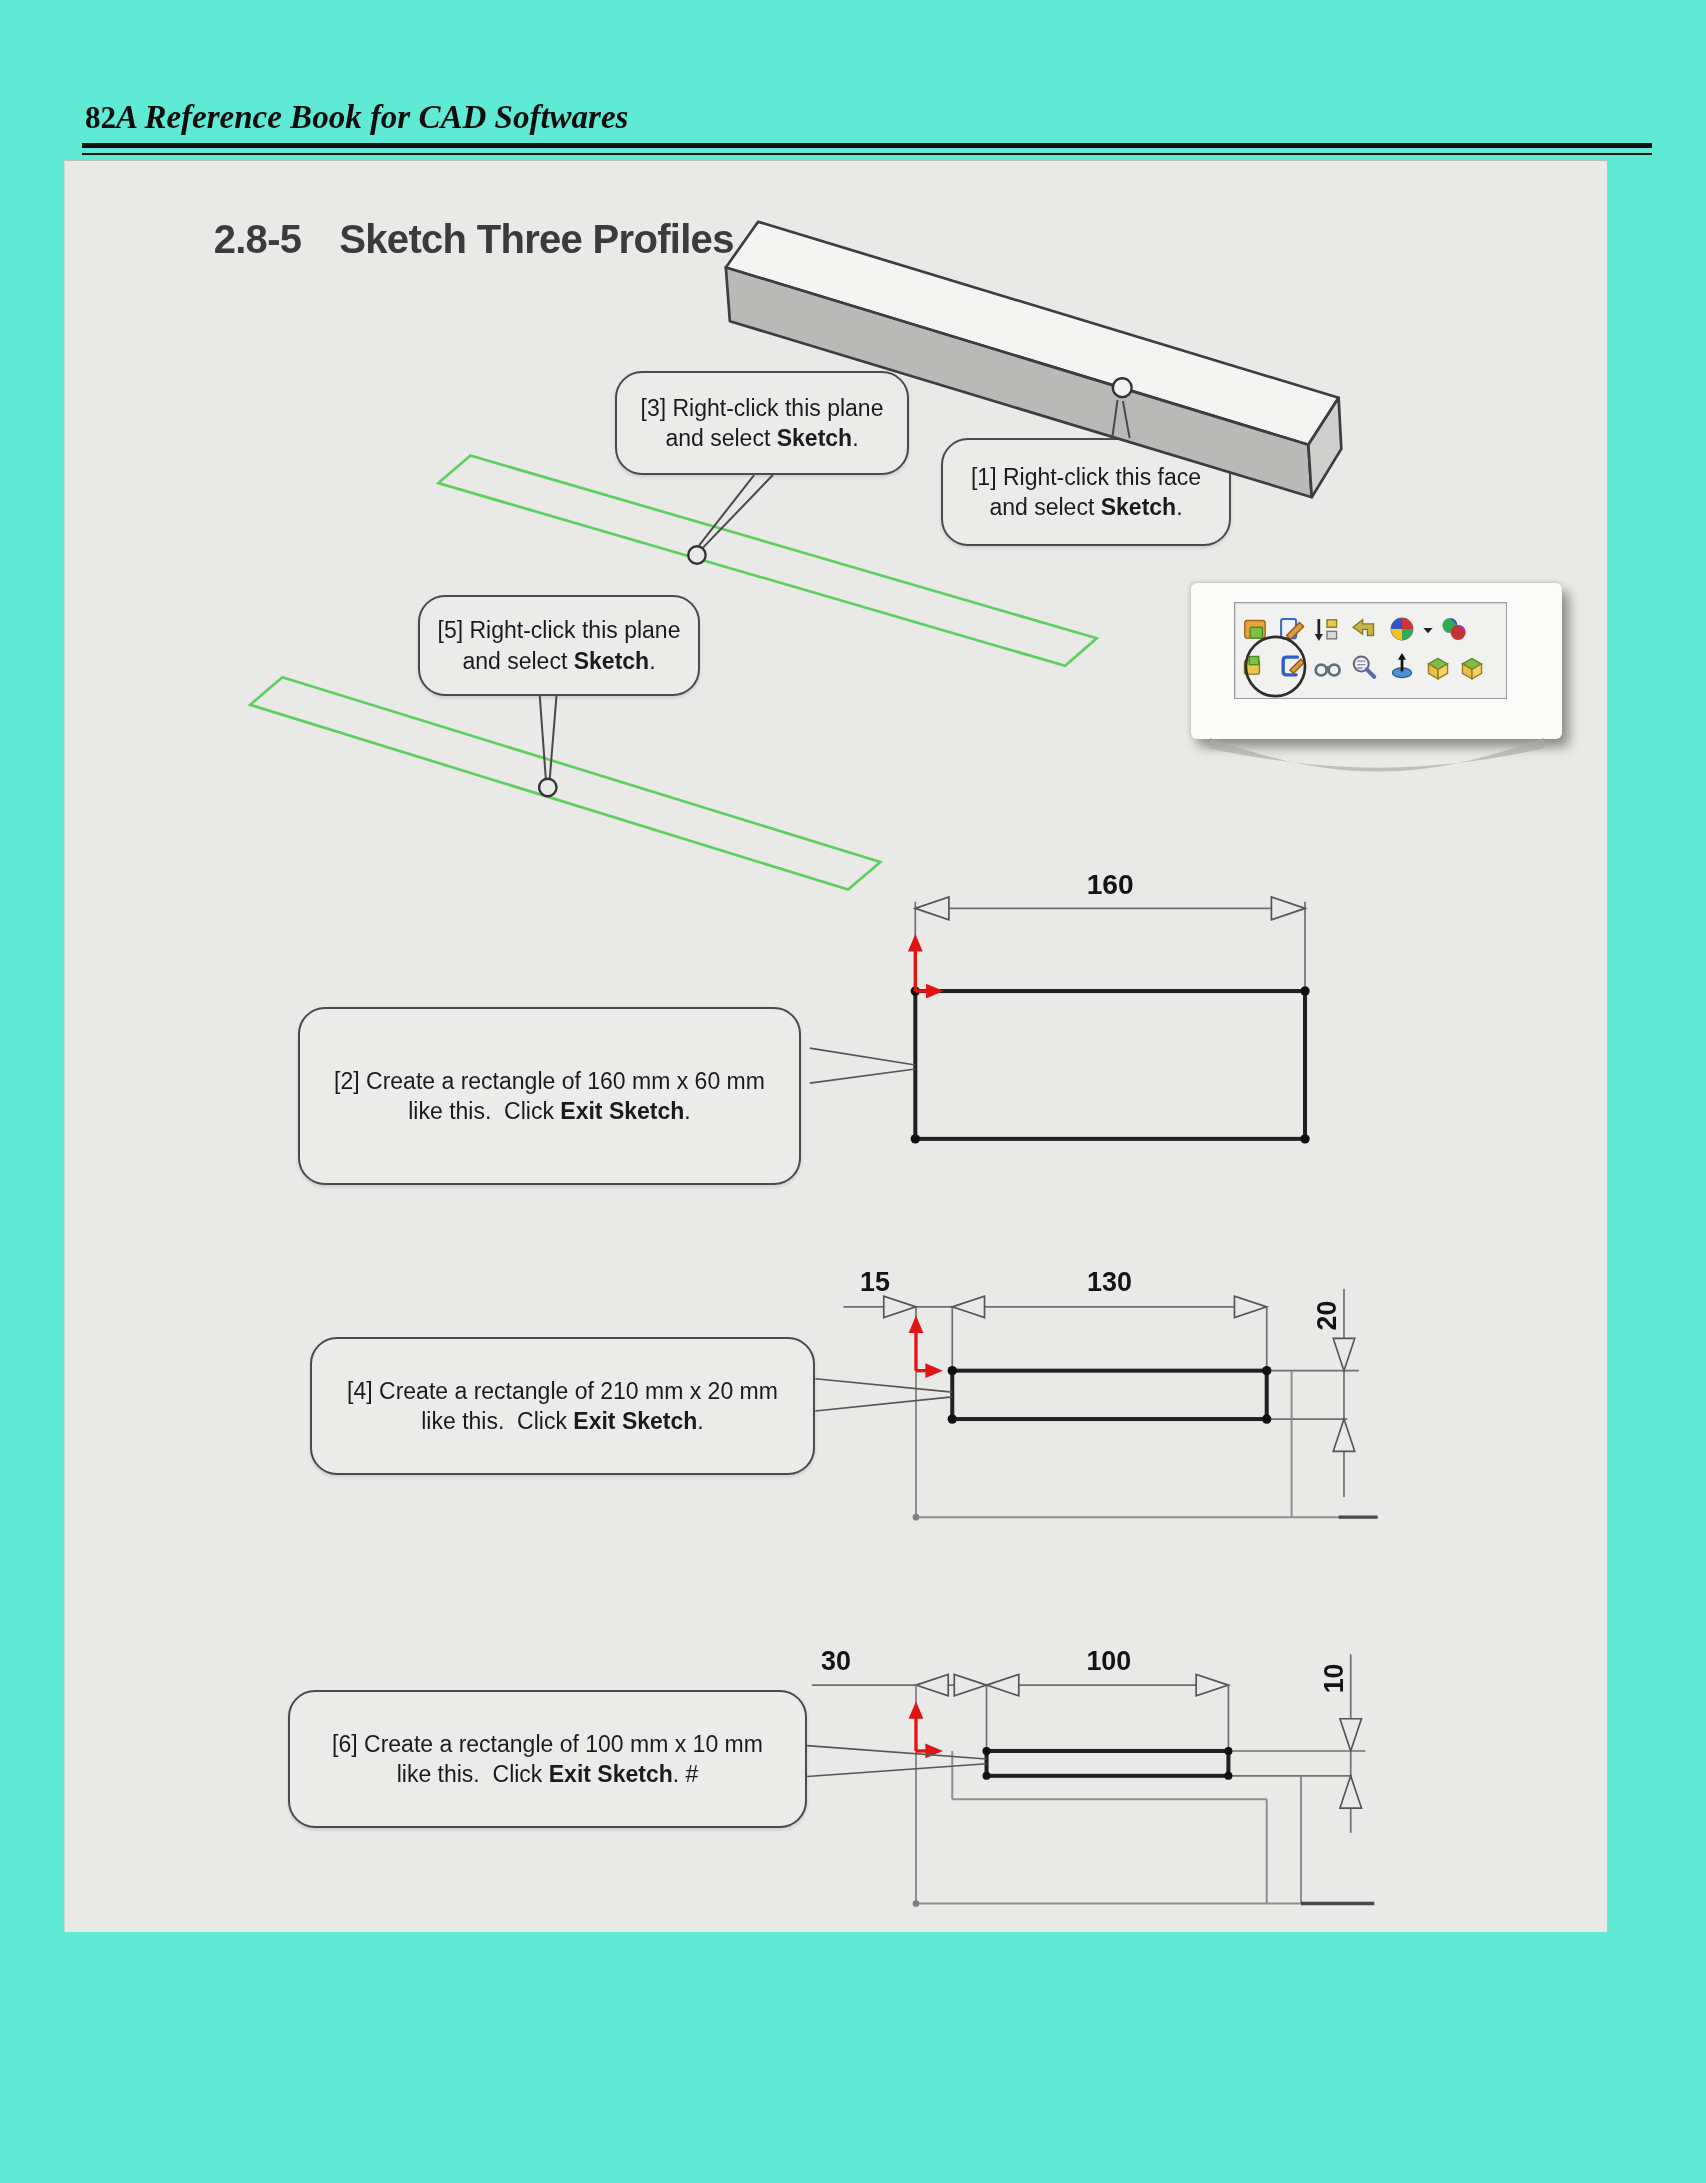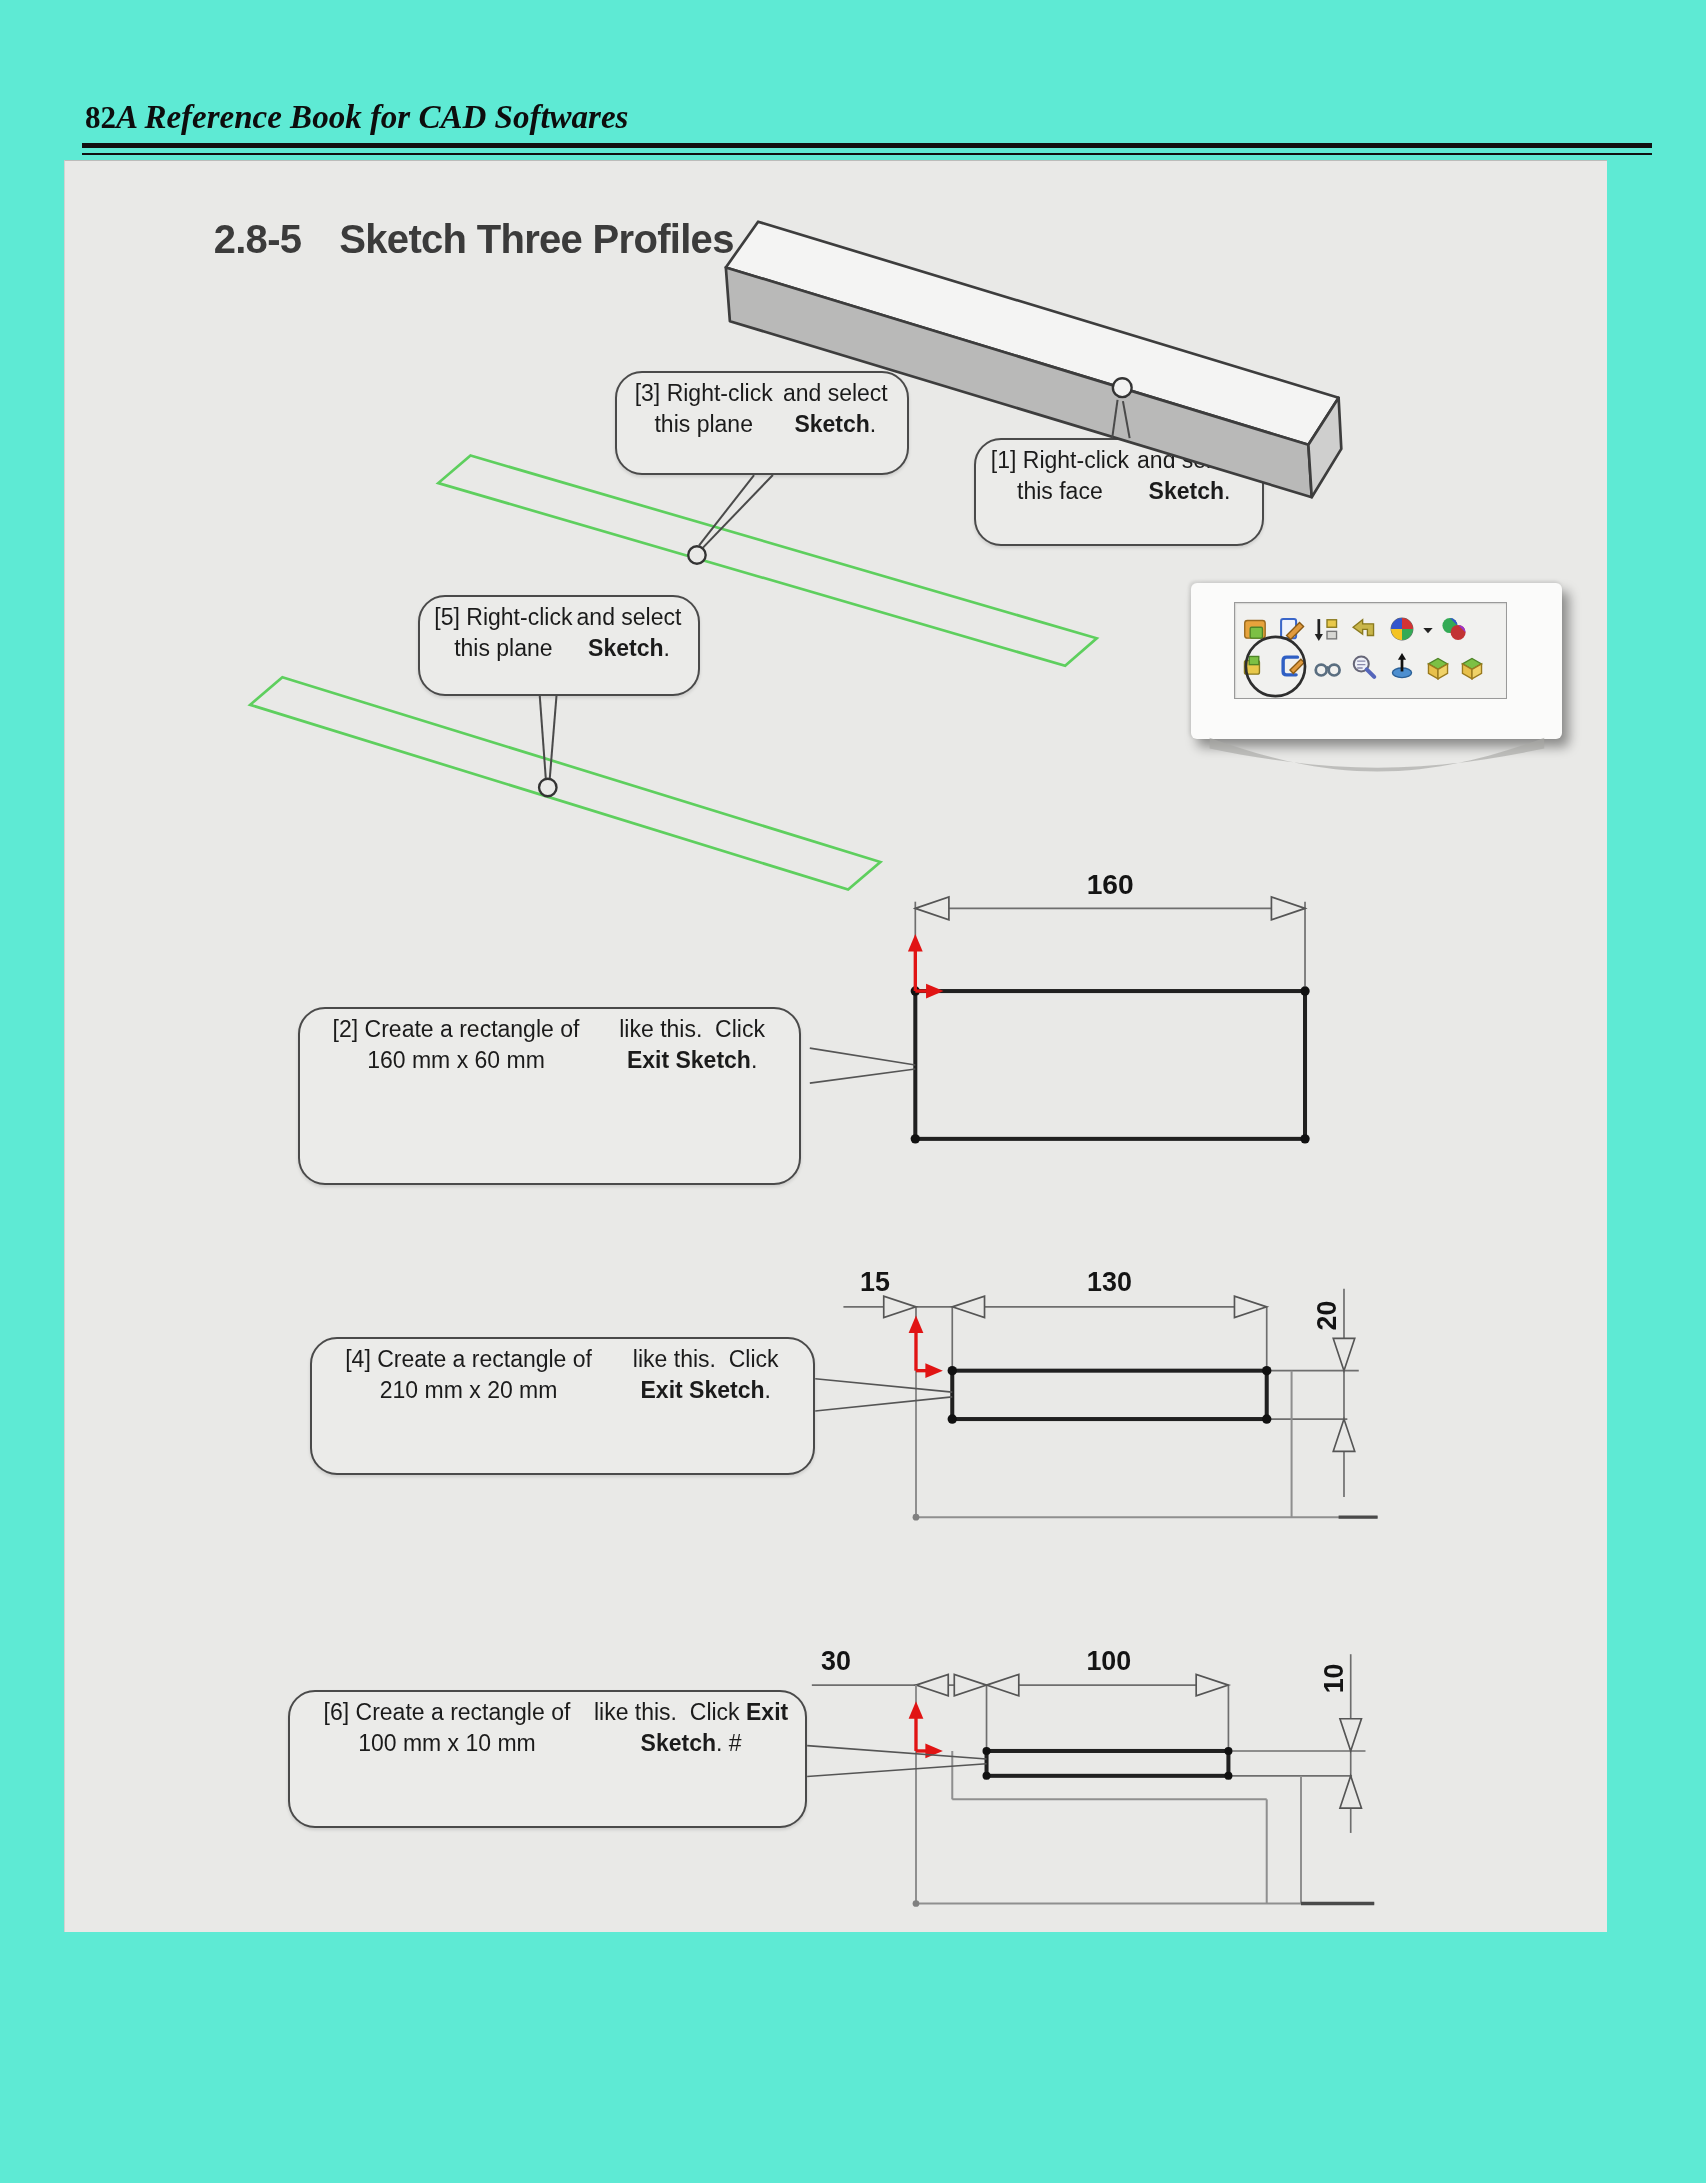--- a/index.html
+++ b/index.html
@@ -18,21 +18,21 @@
   
   .panel{position:absolute;left:64px;top:160px;width:1542px;height:1771px;
          background:#e9e9e7;border-top:1.3px solid #bcbcba;border-left:0.7px solid #d2d2d0;}
 
   .section-title{position:absolute;left:172px;top:172px;font-size:40px;font-weight:600;
                  color:#3b3b3b;letter-spacing:-0.7px;white-space:pre;}
   .section-title .sec-num{margin-right:38px;}
 
   
   .callout{position:absolute;box-sizing:border-box;background:#ebebe9;border:2px solid #4a4a4a;
-           border-radius:27px;display:flex;flex-direction:row;justify-content:center;
+           border-radius:27px;display:flex;flex-direction:column;justify-content:center;
            text-align:center;color:#1b1b1b;font-size:23px;line-height:1.32;font-weight:500;
            padding:5.4px 13.4px;box-shadow:0 2px 3.4px rgba(0,0,0,0.12);z-index:4;}
   .callout b{font-weight:800;}
 
   
   .tool-card{position:absolute;left:1191px;top:583px;width:371px;height:156px;background:#fbfbfa;
              border-radius:6px;box-shadow:6.7px 8px 12px rgba(0,0,0,0.40),-1.3px -1.3px 3.4px rgba(0,0,0,0.10);
              z-index:2;}
   .tool-inner{position:absolute;left:43px;top:19px;width:271px;height:95px;background:#f1f1ef;
               border:1.3px solid #9a9a9a;box-shadow:inset 0.7px 0.7px 1.3px rgba(0,0,0,0.15);}
@@ -60,21 +60,21 @@
 
   <div class="section-title">
     <span class="sec-num">2.8-5</span><span>Sketch Three Profiles</span>
   </div>
 
   <div class="callout" style="left:615px;top:371px;width:294px;height:104px;">
     <div>[3] Right-click this plane</div>
     <div><span>and select </span><b>Sketch</b><span>.</span></div>
   </div>
 
-  <div class="callout" style="left:974px;top:438px;width:290px;height:108px;text-align:center;">
+  <div class="callout" style="left:941px;top:438px;width:290px;height:108px;text-align:center;">
     <div>[1] Right-click this face</div>
     <div><span>and select </span><b>Sketch</b><span>.</span></div>
   </div>
 
   <div class="callout" style="left:418px;top:595px;width:282px;height:101px;">
     <div>[5] Right-click this plane</div>
     <div><span>and select </span><b>Sketch</b><span>.</span></div>
   </div>
 
   <div class="callout" style="left:298px;top:1007px;width:503px;height:178px;">

